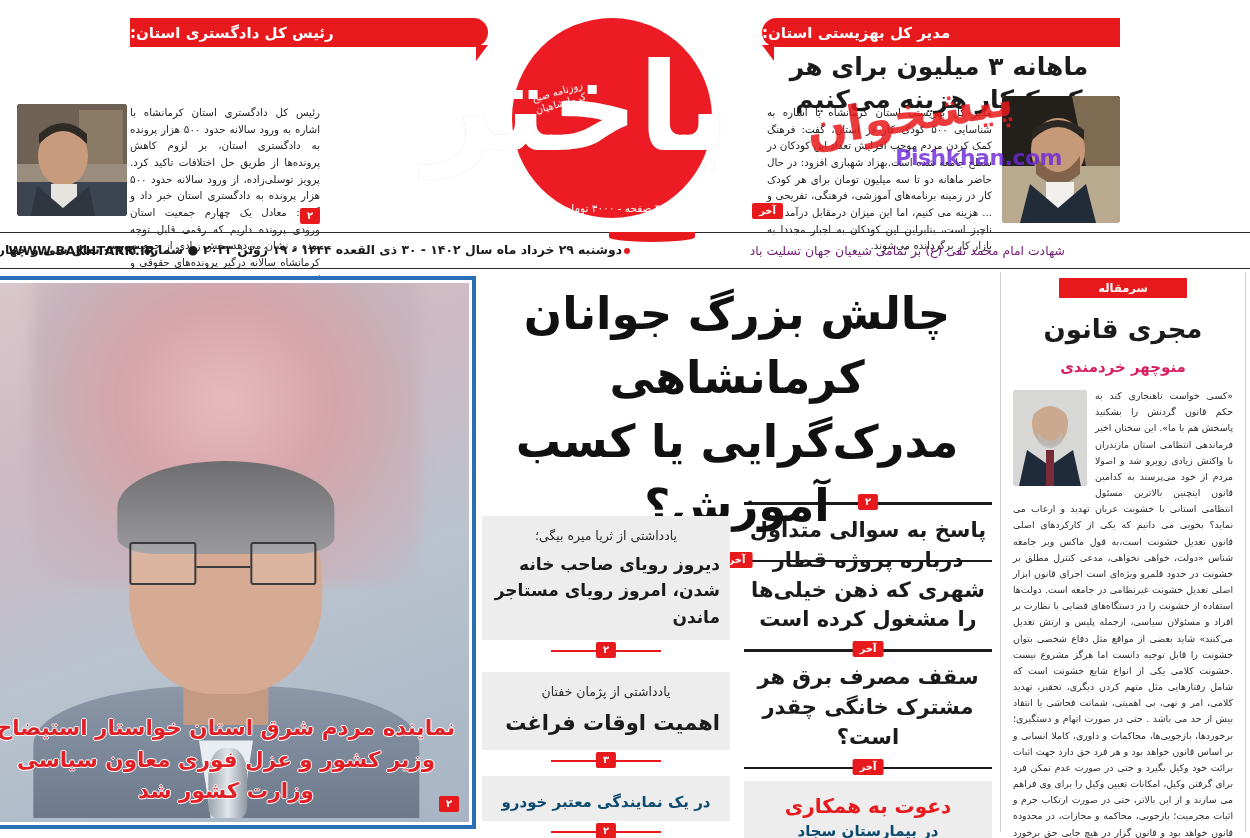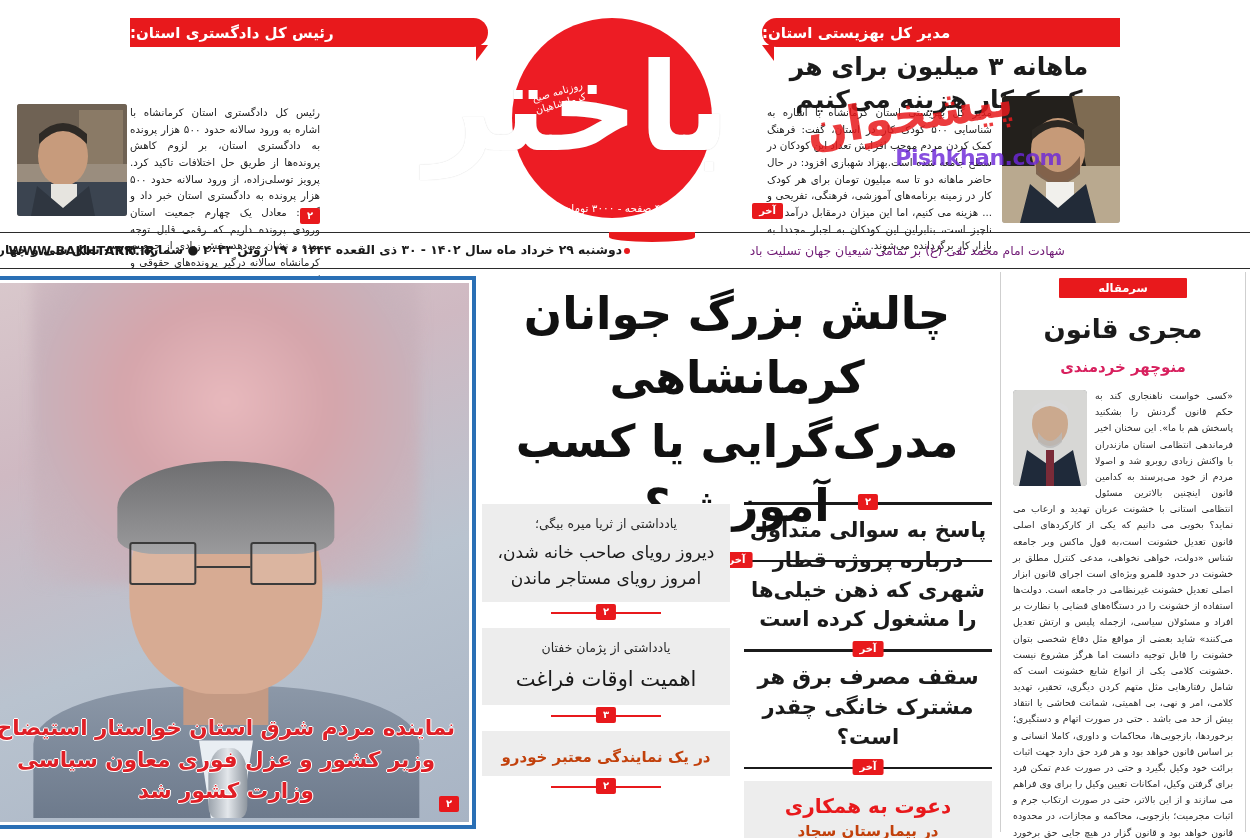--- a/index.html
+++ b/index.html
@@ -161,28 +161,28 @@
   .thin-badge .bd {
     position: absolute; top: 0; left: 50%; transform: translateX(-50%);
     background: #e8191c; color: #fff; font-size: 10px; font-weight: bold;
     padding: 2px 7px; border-radius: 2px; line-height: 1.2;
   }
 
   .mid-head {
     text-align: center; font-weight: bold; color: #1b1b1b;
     font-size: 21px; line-height: 1.42;
   }
-  .note-box { background: #ededed; padding: 12px 10px 10px; }
+  .note-box { background: #ededed; padding: 12px 10px 10px; margin-top: 12px; }
   .note-kicker { text-align: center; font-size: 12.5px; color: #2a2a2a; margin-bottom: 8px; }
   .note-title {
-    text-align: center; font-weight: normal; font-size: 17px; color: #1b1b1b; line-height: 1.55;
+    font-weight: bold; font-size: 17px; color: #1b1b1b; line-height: 1.55;
   }
   .ad-box { background: #ededed; padding: 13px 10px 10px; }
   .ad-title { text-align: center; font-weight: bold; font-size: 20px; color: #e8191c; }
-  .ad-sub { text-align: center; font-weight: bold; font-size: 15px; color: #c2410c; margin-top: 4px; }
+  .ad-sub { text-align: center; font-weight: bold; font-size: 15px; color: #0c4a6e; margin-top: 4px; }
 
   
   .photo-frame {
     position: absolute; top: 4px; right: 774px; width: 500px; height: 553px;
     border: 4px solid #2a6fb5; background: #fff; padding: 3px;
   }
   .photo-inner {
     position: relative; width: 100%; height: 100%; overflow: hidden;
     background: linear-gradient(160deg,#d9c8cc 0%,#cfb9c2 28%,#b9c3cf 60%,#a8b4c4 100%);
   }

